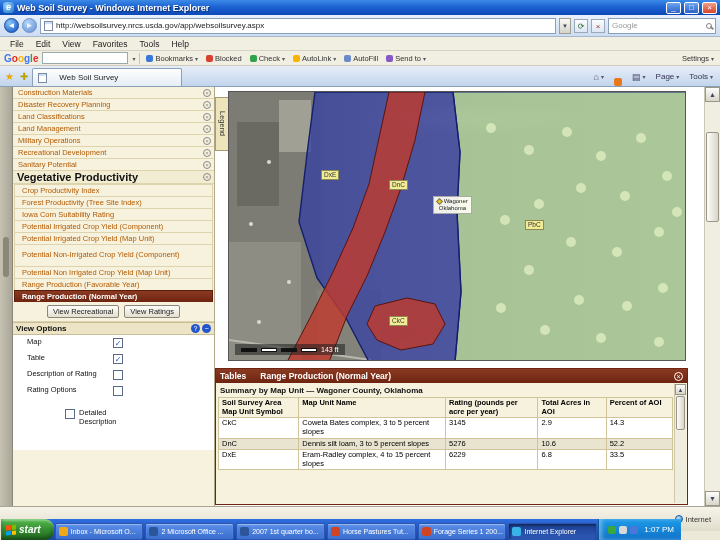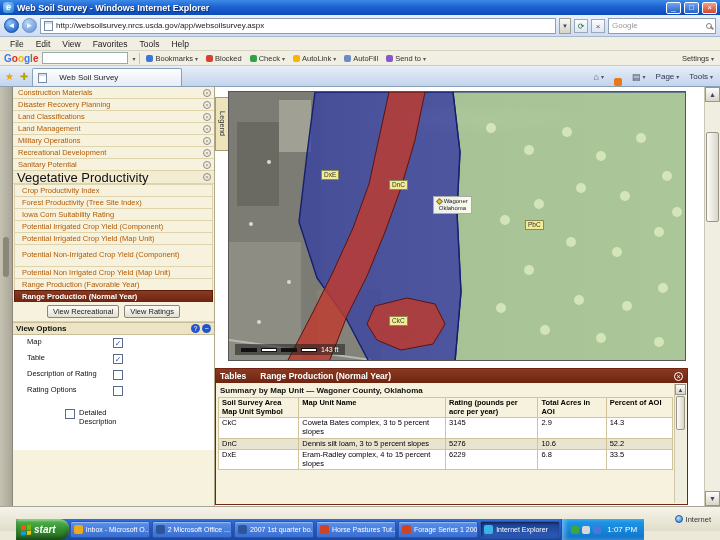--- a/index.html
+++ b/index.html
@@ -57,21 +57,21 @@
 .content{position:absolute;top:87px;left:0;width:720px;height:419px;background:#fff;overflow:hidden}
 .leftstrip{position:absolute;left:0;top:0;width:13px;height:100%;background:linear-gradient(90deg,#c6c2b2,#aaa698);border-right:1px solid #8a8678}
 .lefthandle{position:absolute;left:3px;top:150px;width:6px;height:40px;background:#8a8678;border-radius:3px}
 
 
 .sidebar{position:absolute;left:13px;top:0;width:202px;height:100%;background:#f7f2dd;border-right:1px solid #b0a888;overflow:hidden}
 .sb-item{height:12px;display:flex;align-items:center;border-bottom:1px solid #ddd3ad;padding:0 3px 0 5px}
 .sb-link{flex:1;font-size:7.5px;color:#b35900;white-space:nowrap;overflow:hidden}
 .cx{width:8px;height:8px;border:1px solid #8a8a8a;border-radius:50%;color:#8a8a8a;font-size:6px;line-height:6px;text-align:center;flex:0 0 auto}
 .sb-sec{height:13px;display:flex;align-items:center;border-bottom:1px solid #ddd3ad;padding:0 3px 0 4px;background:#f2ecd2}
-.sb-sec .seclabel{flex:1;font-size:13px;font-weight:normal;color:#111}
+.sb-sec .seclabel{flex:1;font-size:11px;font-weight:bold;color:#111}
 .sb-sub{min-height:12px;display:flex;align-items:center;border:1px solid #ddd3ad;border-bottom:none;margin:0 1px;padding:0 3px 0 7px}
 .sb-sub:last-of-type{border-bottom:1px solid #ddd3ad}
 .sb-sub .sb-link{font-size:7.5px}
 .sb-sub.two{height:22px}.sb-sub.two .sb-link{white-space:normal;line-height:1.15}
 .sb-sub.sel{background:linear-gradient(#8a3a22,#6e2410);border-color:#5a1c08}
 .sb-sub.sel .sb-link{color:#fff;font-weight:bold}
 .sb-btnrow{display:flex;justify-content:center;gap:5px;padding:3px 0;border-bottom:1px solid #ddd3ad}
 .xpbtn{font-family:"Liberation Sans",sans-serif;font-size:7.5px;color:#222;background:linear-gradient(#fdfdfb,#e3e0d0);border:1px solid #8a867a;border-radius:2px;padding:1px 5px}
 .sb-hdr{height:13px;display:flex;align-items:center;background:#ece4c4;border-top:1px solid #c8bd96;border-bottom:1px solid #c8bd96;padding:0 3px}
 .sb-hdr .hlabel{flex:1;font-size:8px;font-weight:bold;color:#111}
@@ -127,21 +127,21 @@
 .vscroll .sthumb{margin:1px;height:90px;background:linear-gradient(90deg,#fdfdfb,#d8d5c8);border:1px solid #9a968a;border-radius:2px;margin-top:30px}
 .vscroll .sbtn.dn{position:absolute;bottom:0;left:0;right:0}
 
 
 .statusbar{position:absolute;top:506px;left:0;right:0;height:13px;background:linear-gradient(#f6f4e8,#e0ddcc);border-top:1px solid #a8a496;display:flex;font-size:7.5px;color:#333;padding:12px 3px;gap:4px}
 .st-left{flex:1}
 .st-cell{display:flex;align-items:center;gap:3px;border-left:1px solid #c0bcac;padding:0 6px;height:100%}
 .globe{width:8px;height:8px;border-radius:50%;background:radial-gradient(circle at 35% 30%,#bfe4ff,#2a7ad0);border:1px solid #1a5aa0}
 
 
-.taskbar{position:absolute;top:519px;left:16px;width:628px;height:21px;background:linear-gradient(#2f6fe0,#2458c4 40%,#1a47a0);display:flex;align-items:center}
+.taskbar{position:absolute;top:519px;left:1px;width:680px;height:21px;background:linear-gradient(#2f6fe0,#2458c4 40%,#1a47a0);display:flex;align-items:flex-end}
 .startbtn{height:21px;padding:0 13px 0 5px;background:linear-gradient(#55bb4e,#318a2e 55%,#257023);border-radius:0 9px 9px 0;color:#fff;font-weight:bold;font-style:italic;font-size:10px;display:flex;align-items:center;gap:3px;box-shadow:inset 0 -3px 4px rgba(0,0,0,.35),inset 0 2px 2px rgba(255,255,255,.35)}
 .winflag{width:10px;height:10px;display:grid;grid-template-columns:1fr 1fr;grid-template-rows:1fr 1fr;gap:1px;transform:skewY(-6deg)}
 .winflag i{display:block}
 .winflag i:nth-child(1){background:#f65314}.winflag i:nth-child(2){background:#7cbb00}
 .winflag i:nth-child(3){background:#00a1f1}.winflag i:nth-child(4){background:#ffbb00}
 .task{flex:1;max-width:92px;height:17px;margin:0 1px;background:linear-gradient(#5b8fe8,#3a6ed0);border:1px solid #2a55b0;border-radius:2px;color:#fff;font-size:7px;display:flex;align-items:center;padding:0 3px;gap:3px;overflow:hidden;white-space:nowrap;box-shadow:inset 0 1px 1px rgba(255,255,255,.4)}
 .task.active{background:linear-gradient(#1c3f90,#2d5ab8);box-shadow:inset 1px 1px 3px rgba(0,0,0,.55)}
 .tico{width:9px;height:9px;border-radius:2px;flex:0 0 auto}
 .tray{margin-left:auto;height:21px;background:linear-gradient(#1d9ae8,#0f72c8);display:flex;align-items:center;padding:0 7px 0 9px;gap:3px;border-left:1px solid #0a5aa0;box-shadow:inset 3px 0 4px rgba(255,255,255,.35)}
 .trayico{width:8px;height:8px;border-radius:2px}

